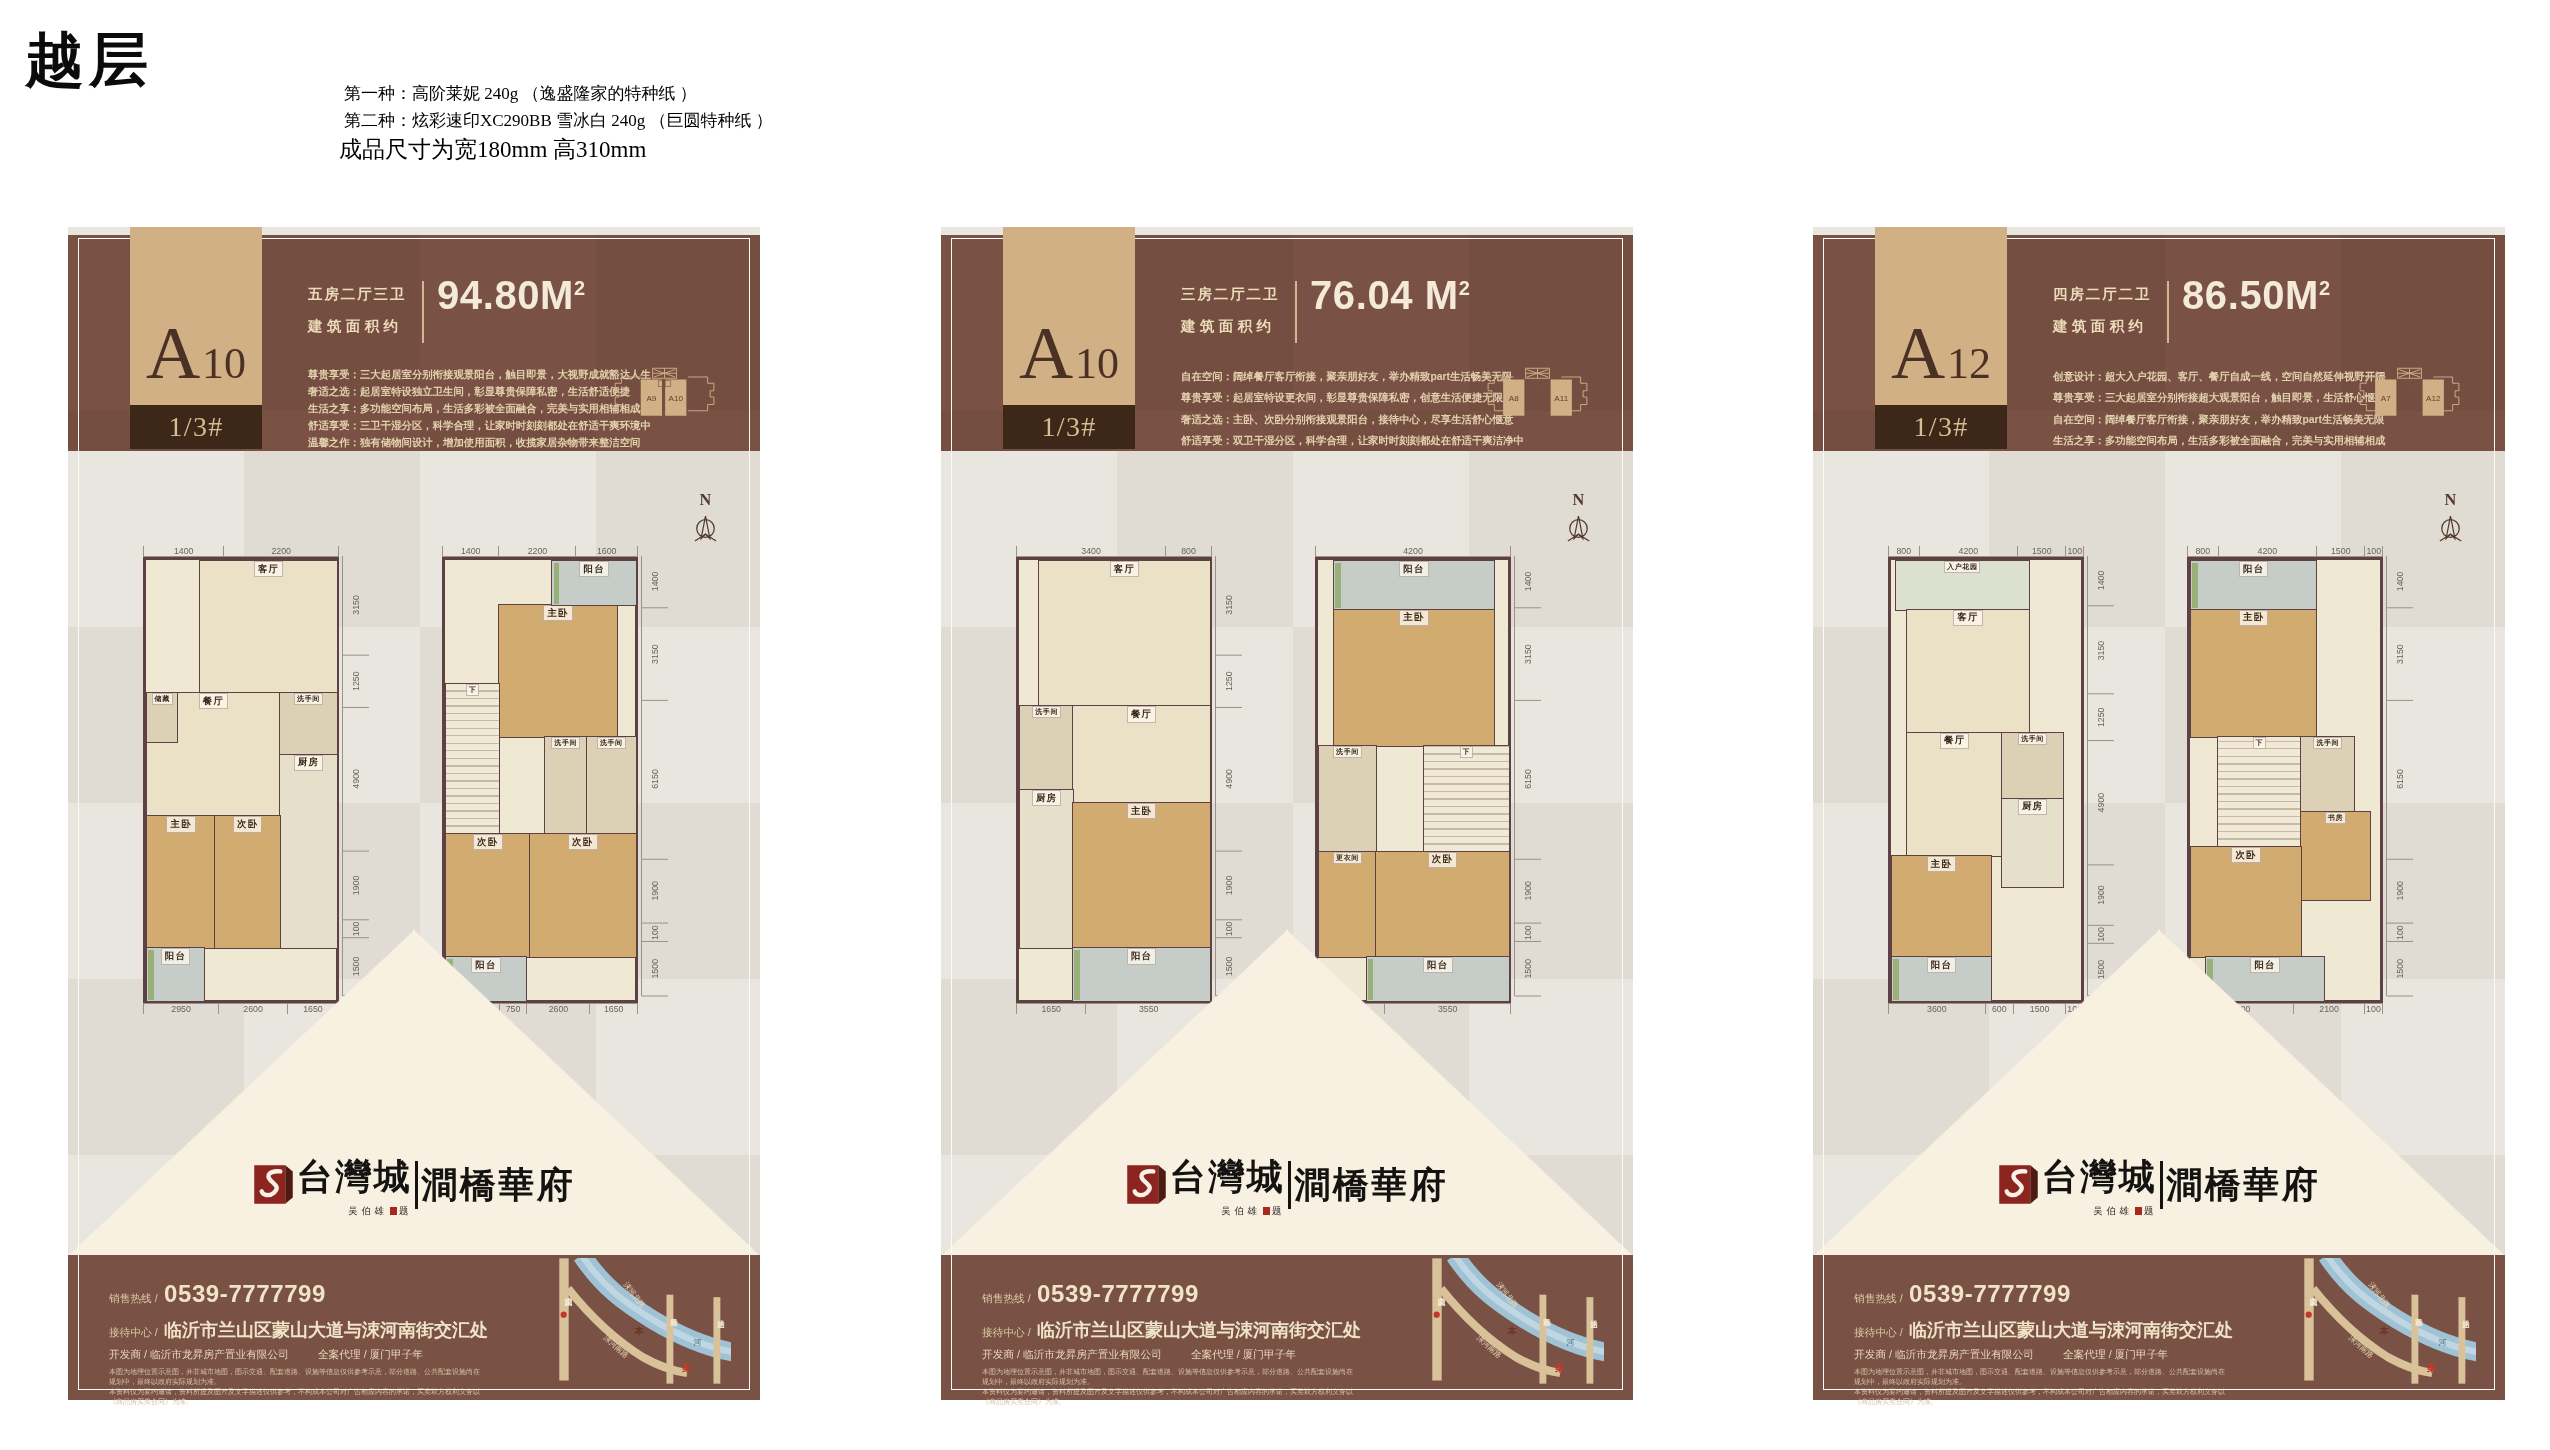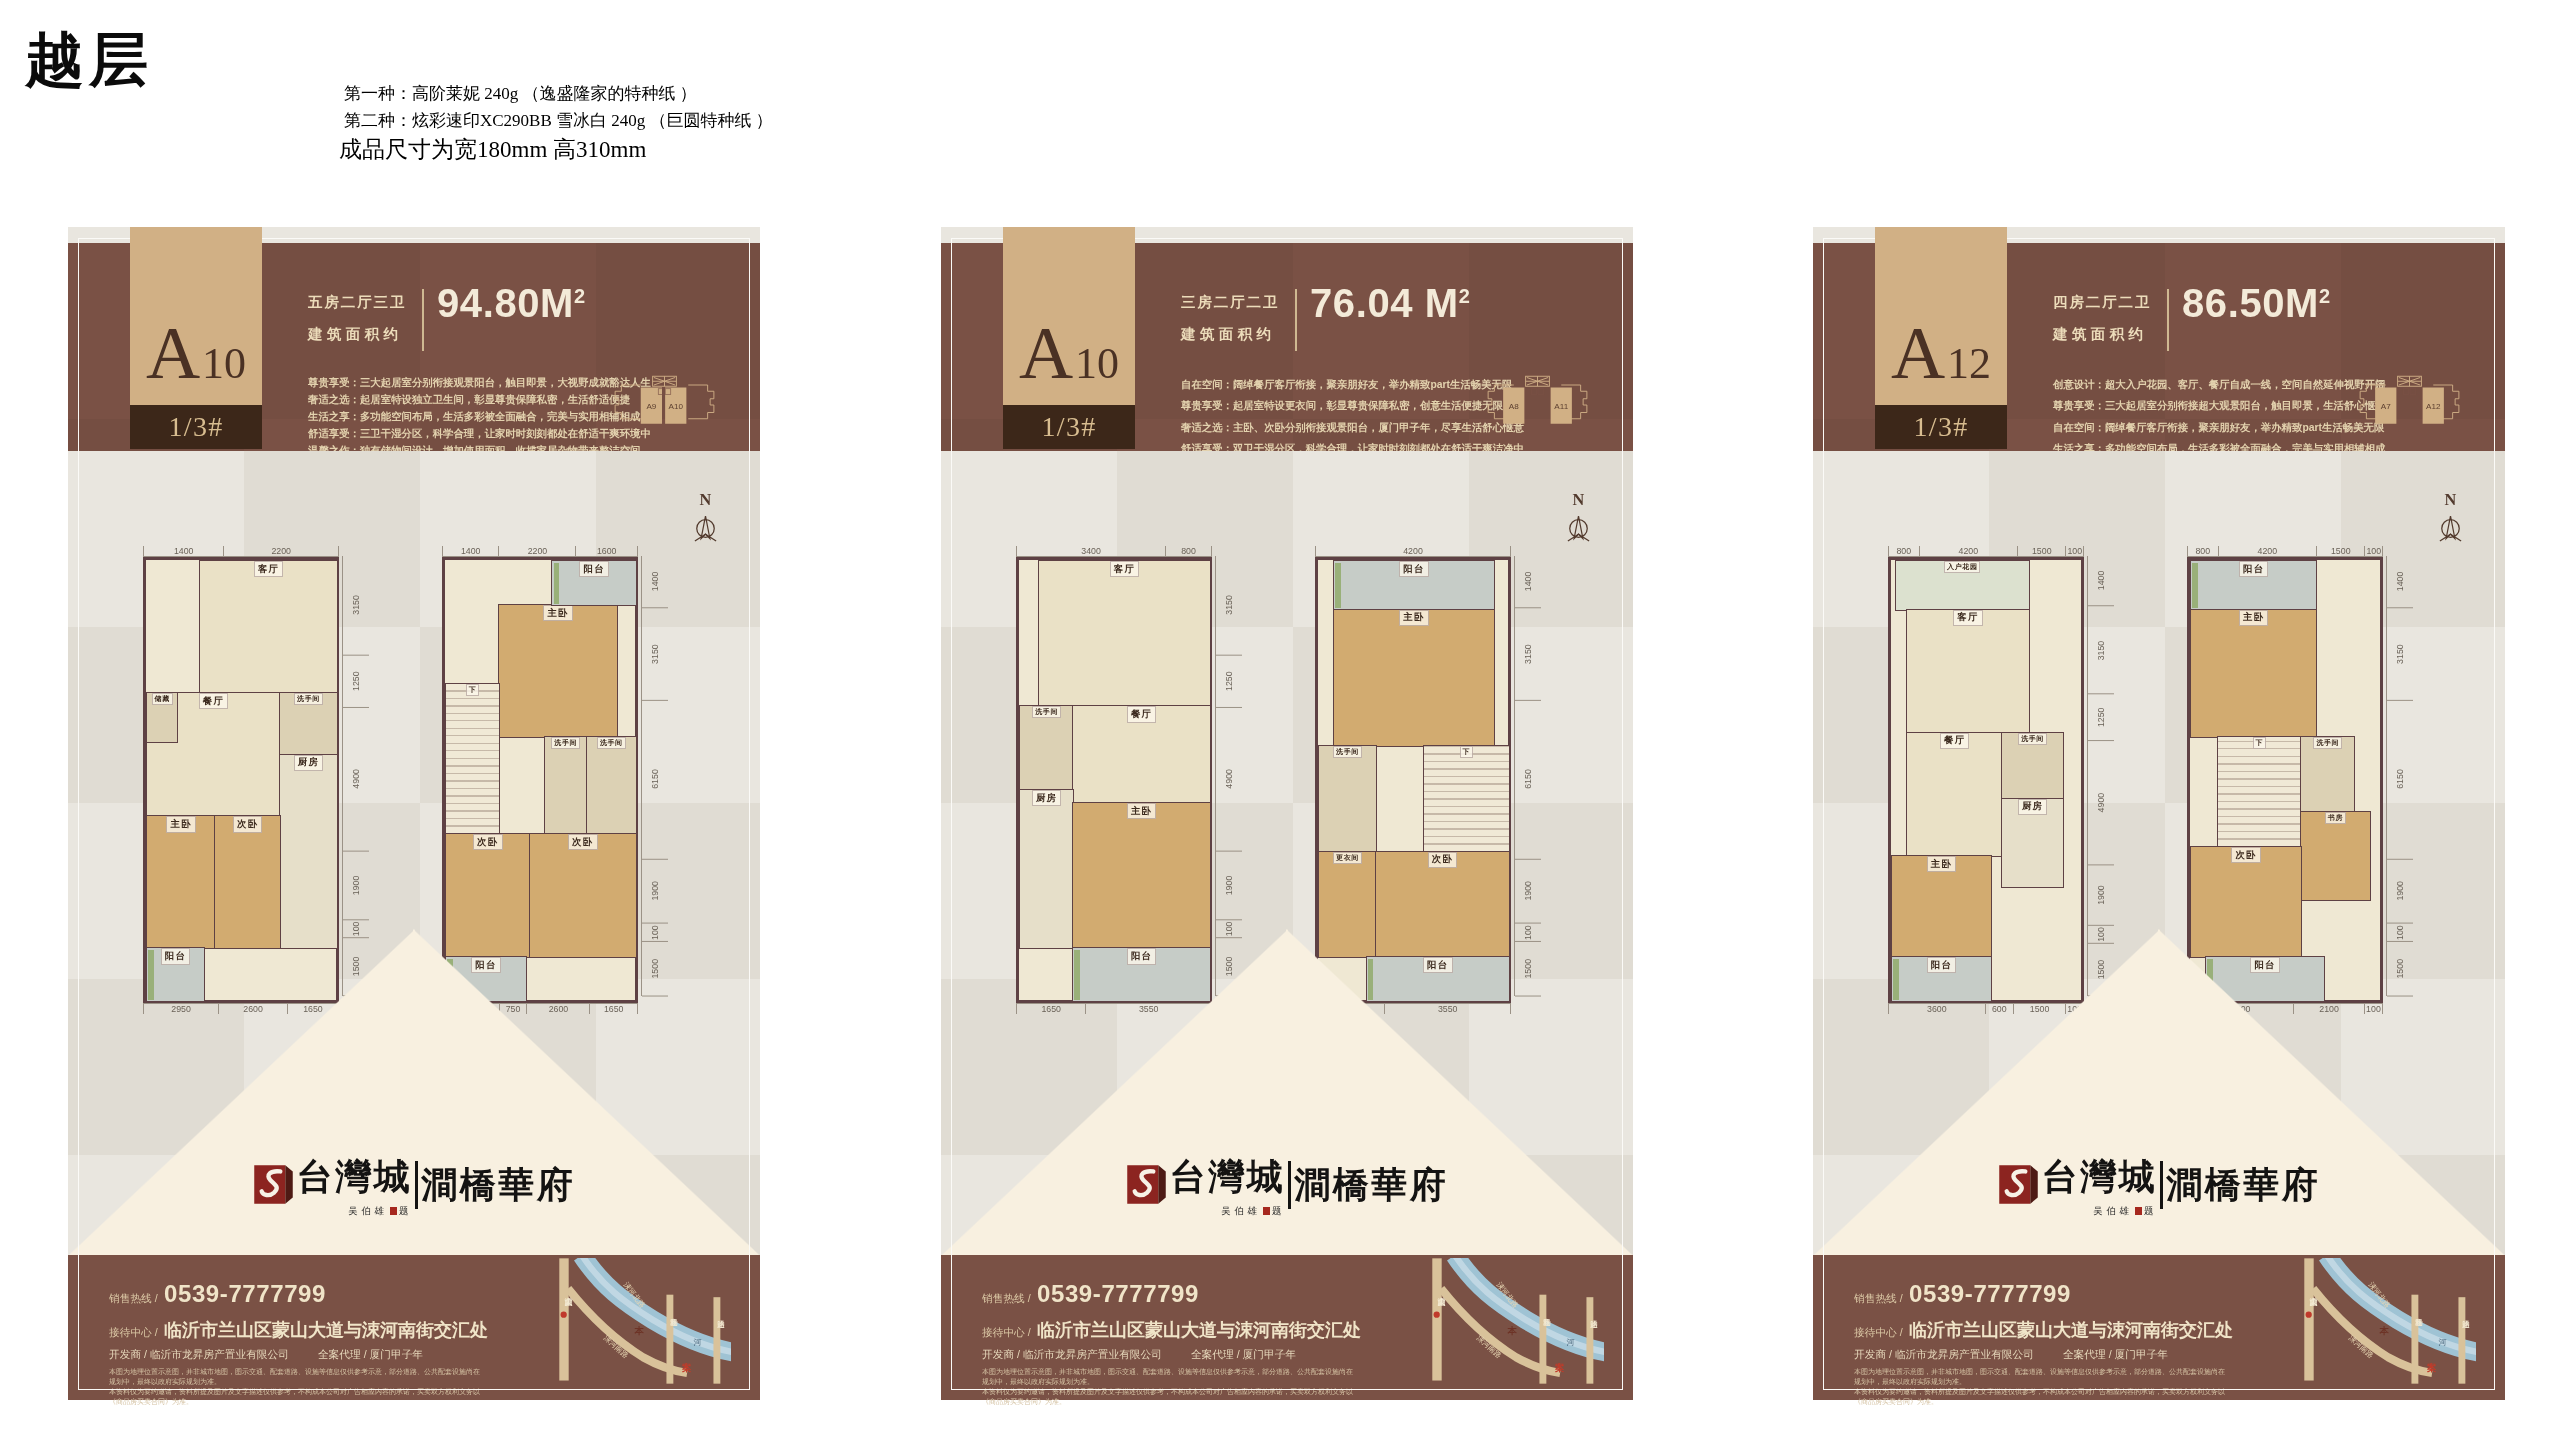--- a/index.html
+++ b/index.html
@@ -5,21 +5,21 @@
   html,body{margin:0;padding:0;background:#fff;}
   .page{position:relative;width:2550px;height:1451px;background:#ffffff;overflow:hidden;
         font-family:"Liberation Sans",sans-serif;}
   
   .anno-title{position:absolute;left:25px;top:21.4px;font-size:59px;font-weight:900;color:#0b0b0b;letter-spacing:5px;}
   .anno-line{position:absolute;left:344px;font-size:17px;color:#000;font-family:"Liberation Serif",serif;white-space:nowrap;}
   .anno-l1{top:82px;} .anno-l2{top:109px;}
   .anno-size{position:absolute;left:339px;top:134px;font-size:23px;color:#000;font-family:"Liberation Serif",serif;white-space:nowrap;}
   
   .card{position:absolute;top:227px;width:692px;height:1172px;background:#e9e6df;}
-  .card-header{position:absolute;left:0;top:16px;width:100%;height:224px;background:#7a5145;z-index:1;
+  .card-header{position:absolute;left:0;top:8px;width:100%;height:224px;background:#7a5145;z-index:1;
     background-image:linear-gradient(45deg,rgba(0,0,0,.045) 25%,transparent 25%,transparent 75%,rgba(0,0,0,.045) 75%),
                      linear-gradient(45deg,rgba(0,0,0,.045) 25%,transparent 25%,transparent 75%,rgba(0,0,0,.045) 75%);
     background-size:352px 352px;background-position:0 0,176px 176px;}
   .card-body{position:absolute;left:0;top:224px;width:100%;height:804px;z-index:1;background-color:#e9e6df;
     background-image:linear-gradient(45deg,#e0dcd3 25%,transparent 25%,transparent 75%,#e0dcd3 75%),
                      linear-gradient(45deg,#e0dcd3 25%,transparent 25%,transparent 75%,#e0dcd3 75%);
     background-size:352px 352px;background-position:0 0,176px 176px;}
   .card-body::after{content:'';position:absolute;left:0;bottom:0;width:100%;height:327px;pointer-events:none;
     background:linear-gradient(to top left,#f8f0e0 49.7%,rgba(0,0,0,0) 50%) left bottom/50.2% 100% no-repeat,
                linear-gradient(to top right,#f8f0e0 49.7%,rgba(0,0,0,0) 50%) right bottom/50.2% 100% no-repeat;}
@@ -283,21 +283,21 @@
         <div class="card-header">
           <div class="spec">
             <div class="spec-rooms">三房二厅二卫</div>
             <div class="spec-area-label">建筑面积约</div>
           </div>
           <div class="divider"></div>
           <div class="area"><span>76.04 M</span><sup>2</sup></div>
           <div class="features" style="line-height: 21.4px;">
             <div class="feat">自在空间：阔绰餐厅客厅衔接，聚亲朋好友，举办精致part生活畅美无限</div>
             <div class="feat">尊贵享受：起居室特设更衣间，彰显尊贵保障私密，创意生活便捷无限</div>
-            <div class="feat">奢适之选：主卧、次卧分别衔接观景阳台，厦门甲子年，尽享生活舒心惬意</div>
+            <div class="feat">奢适之选：主卧、次卧分别衔接观景阳台，接待中心，尽享生活舒心惬意</div>
             <div class="feat">舒适享受：双卫干湿分区，科学合理，让家时时刻刻都处在舒适干爽洁净中</div>
           </div>
           <div class="siteplan"><svg viewBox="0 0 190 96" width="119" height="60">
       <g stroke="#cfae85" fill="none" stroke-width="1.5">
         <path d="M57,16 H26 v10 h-10 v12 h6 v10 h-6 v12 h10 v10 h31"></path>
         <path d="M133,16 H164 v10 h10 v12 h-6 v10 h6 v12 h-10 v10 h-31"></path>
         <rect x="76" y="2" width="38" height="16"></rect>
         <path d="M78,4 l34,12 M78,16 l34,-12 M76,10 h38 M95,2 v16"></path>
       </g>
       <rect x="40" y="20" width="34" height="58" fill="#d1b085"></rect>

